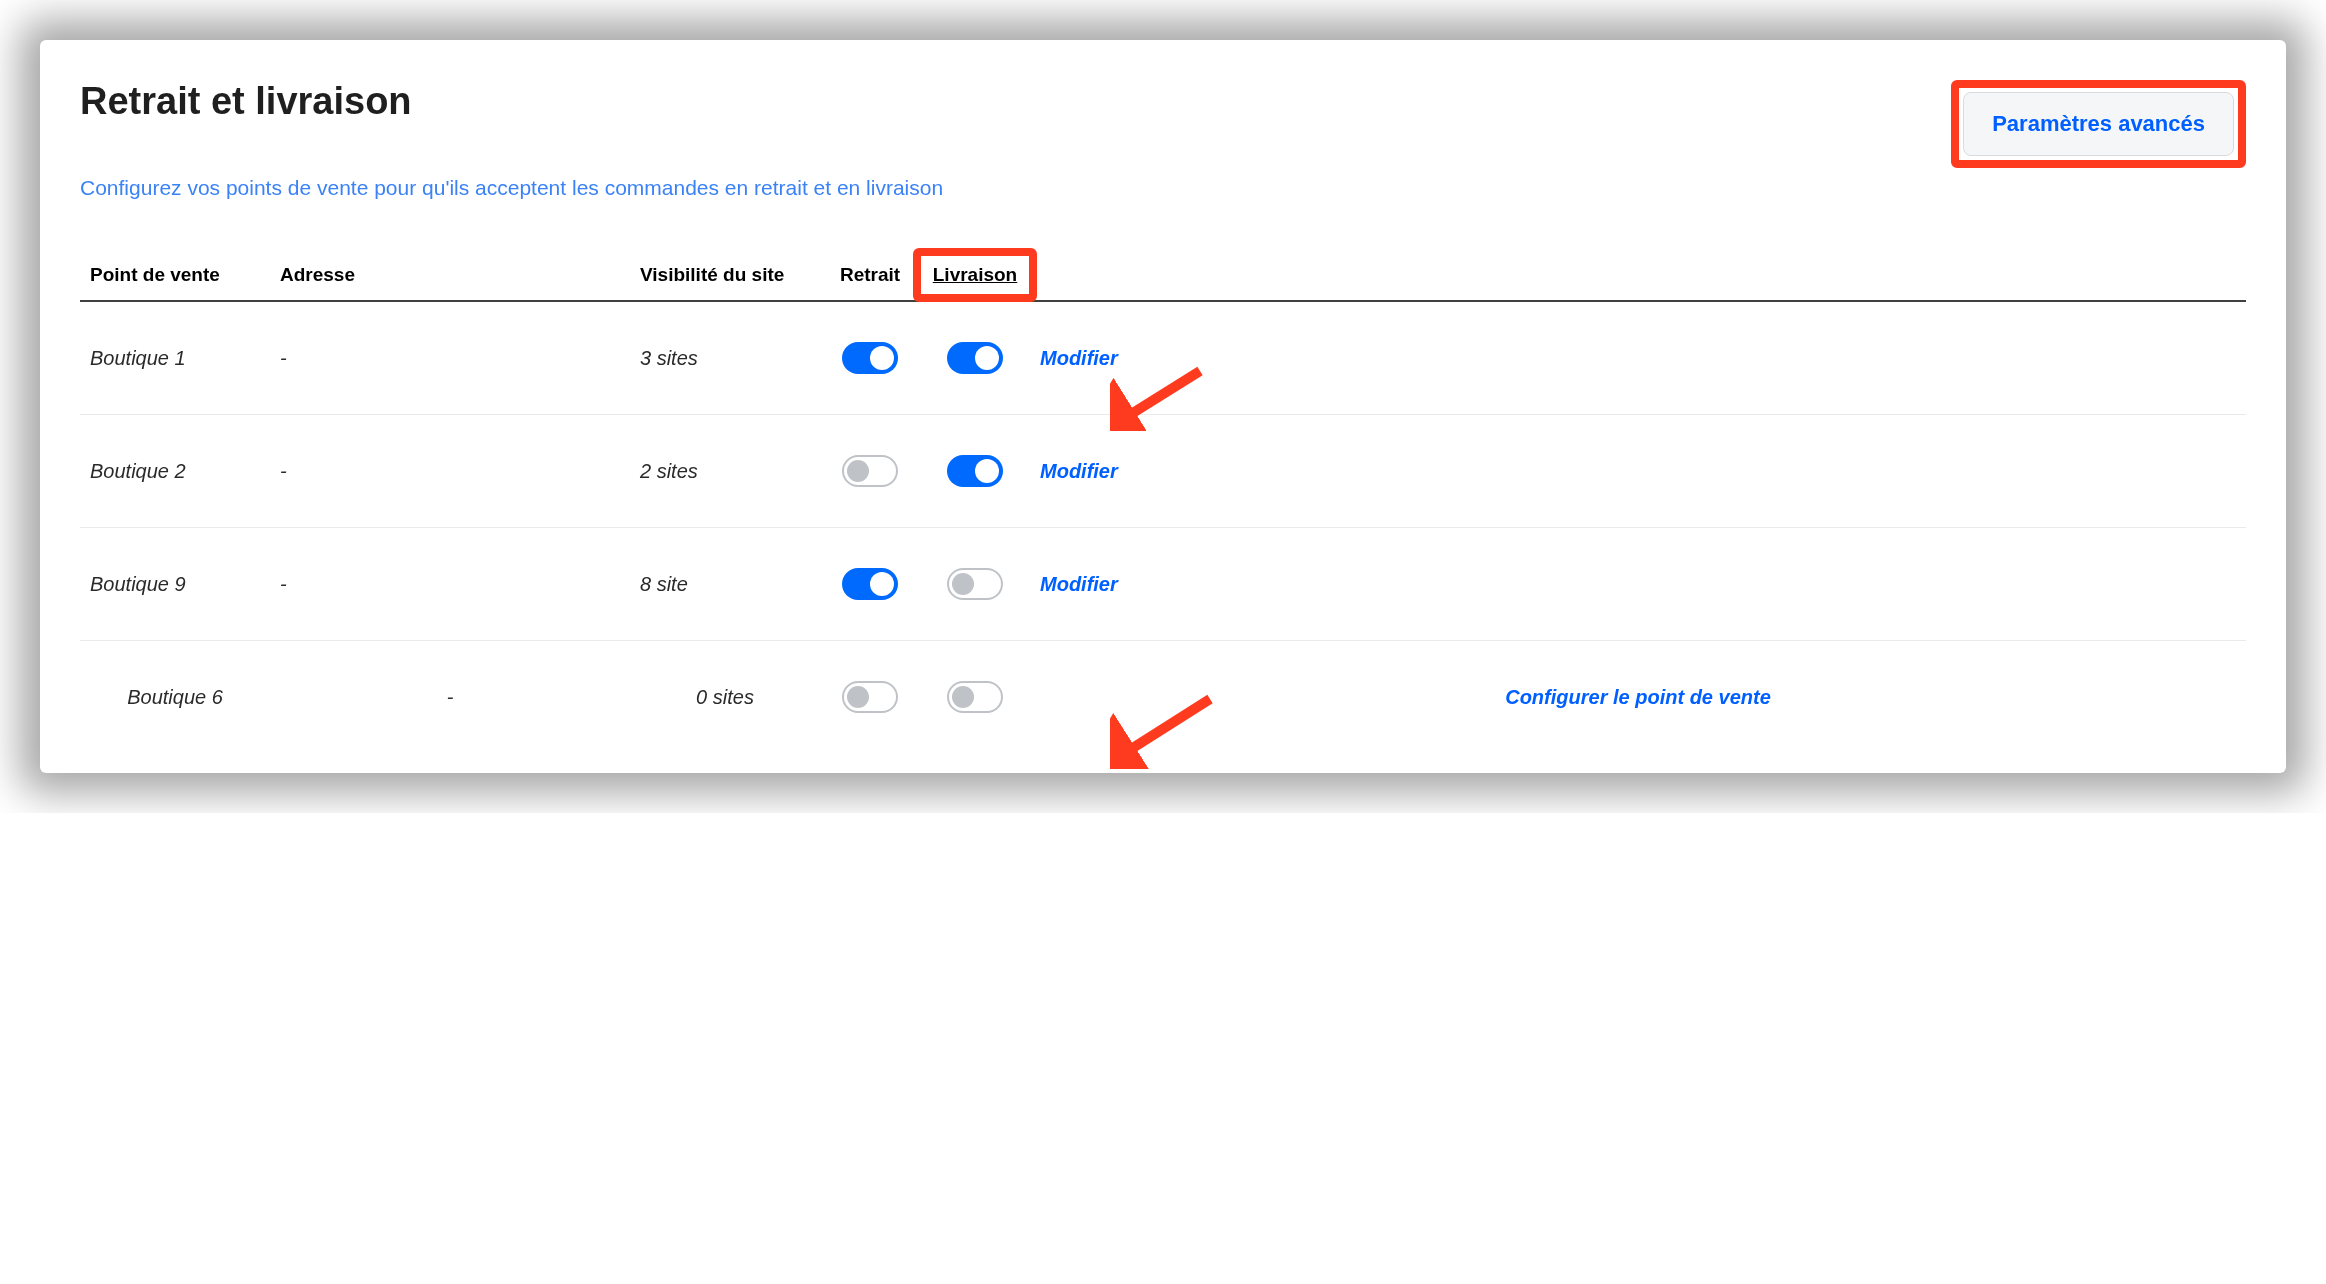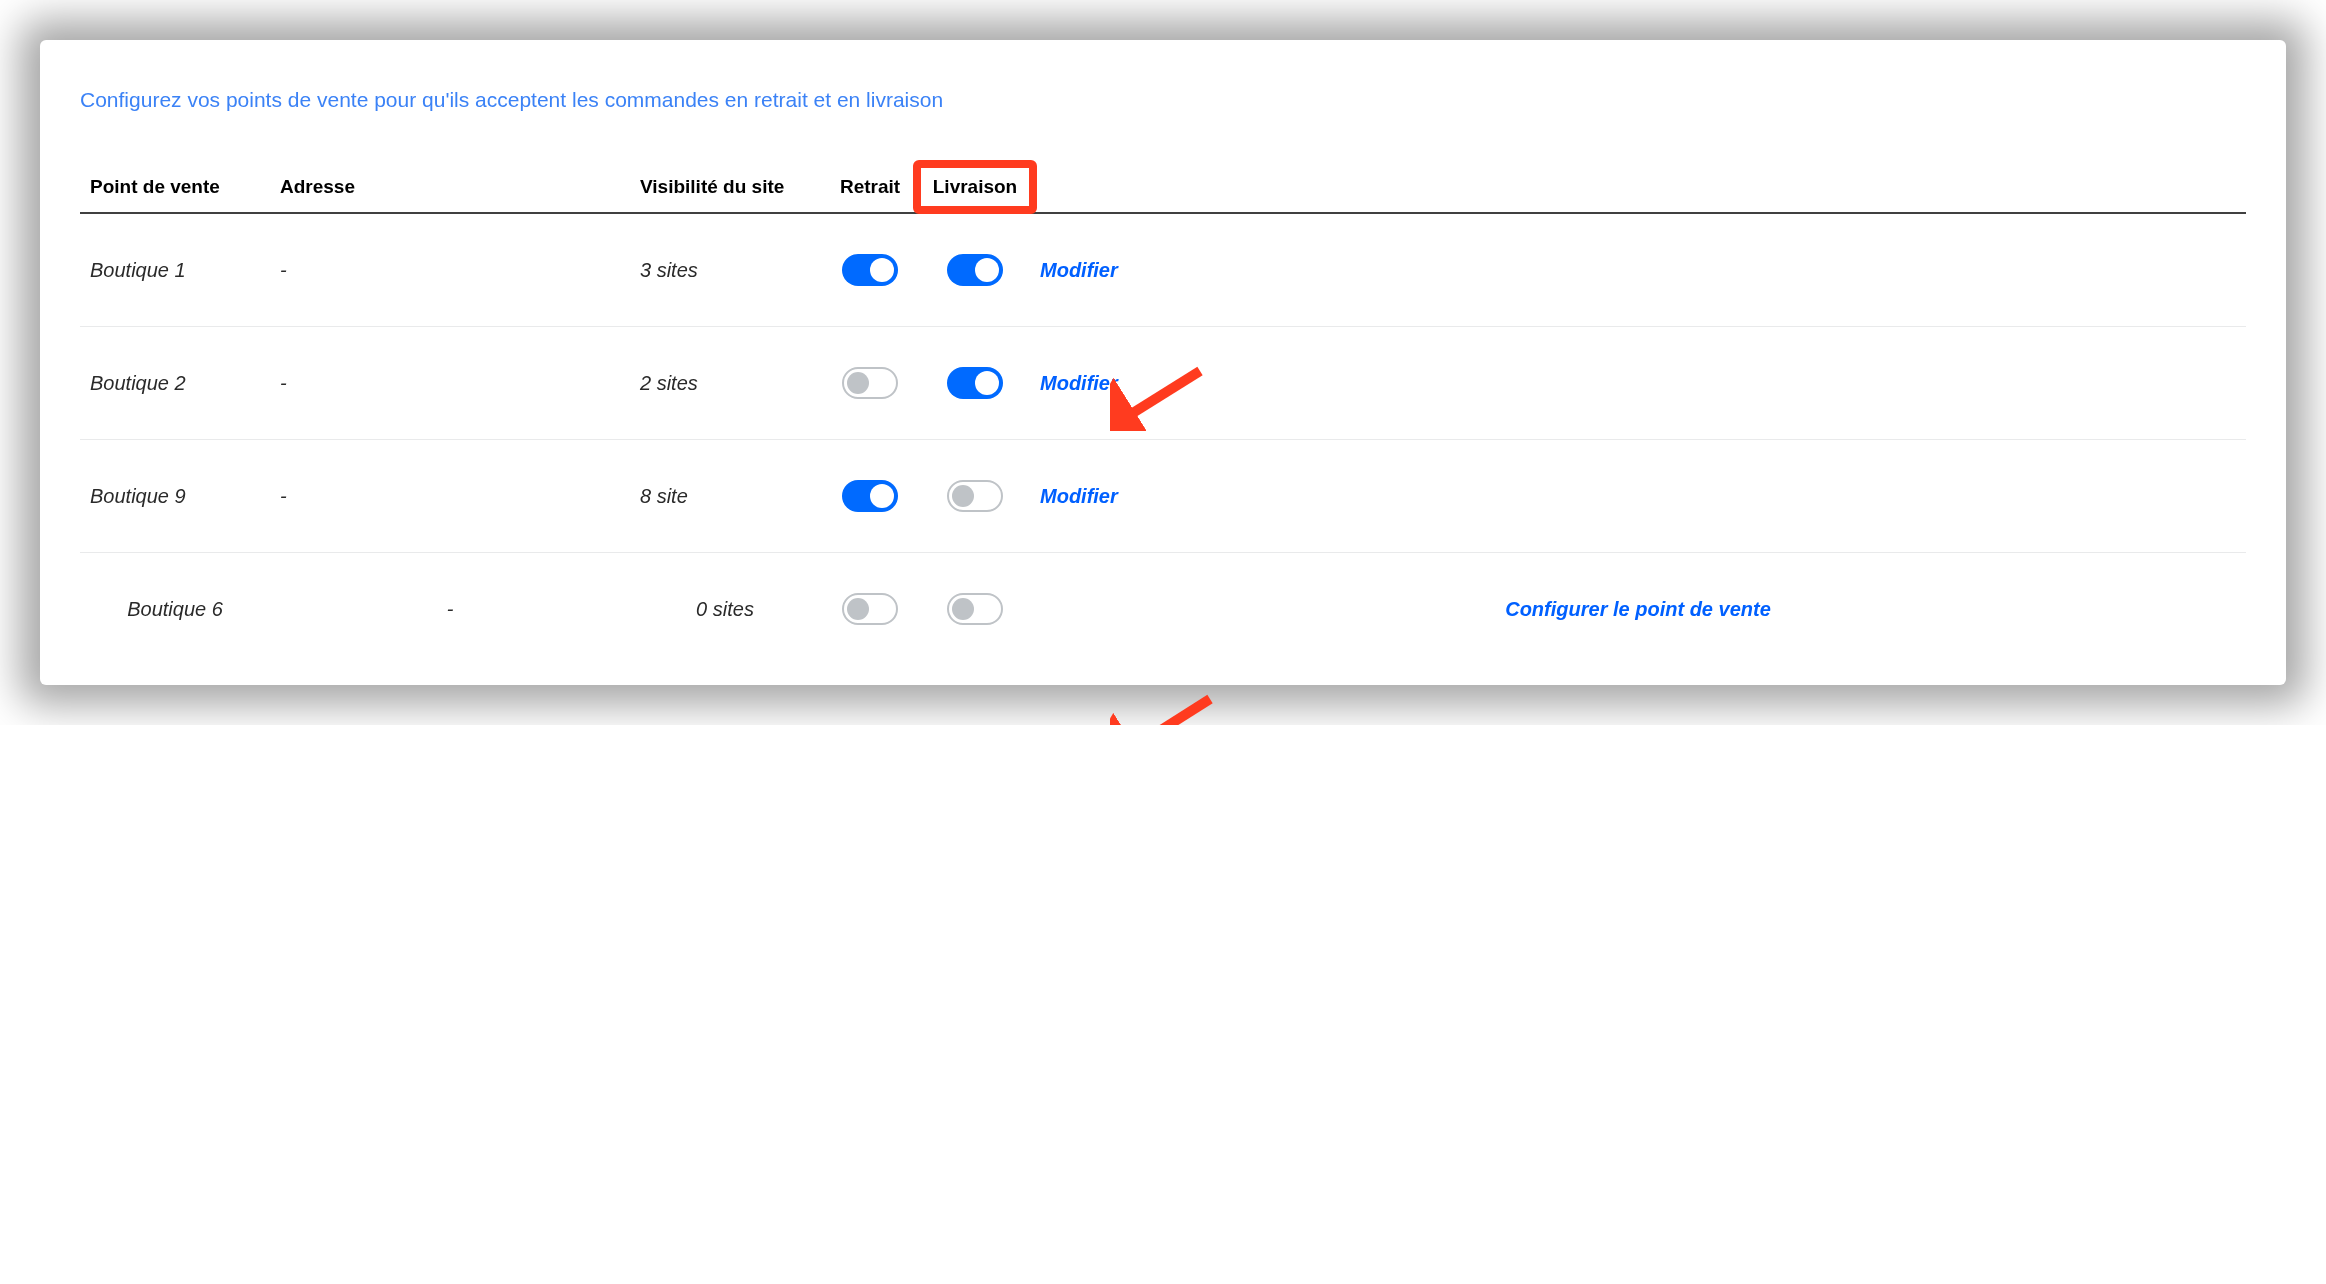--- a/index.html
+++ b/index.html
@@ -82,20 +82,21 @@
   .col-liv   { width: 110px; text-align:center; }
   .col-act   { width: auto; }
   th.col-ret, th.col-liv { text-align:center; }
 
   .hl-box {
     display: inline-block;
     border: 8px solid #ff3b1f;
     border-radius: 6px;
     padding: 8px 12px;
     margin: -16px -20px;
+    text-decoration: underline;
   }
 
   .toggle {
     display: inline-block;
     width: 56px;
     height: 32px;
     border-radius: 16px;
     position: relative;
     cursor: pointer;
     vertical-align: middle;
@@ -126,20 +127,28 @@
     position: absolute;
     pointer-events: none;
   }
   .arrow svg { display:block; }
 </style>
 </head>
 <body>
 
 <div class="card">
 
+  <div class="header-row">
+    <div>
+      <h1 class="title">Retrait et livraison</h1>
+    </div>
+    <div class="adv-btn-wrap">
+      <span class="adv-btn">Paramètres avancés</span>
+    </div>
+  </div>
   <p class="subtitle">Configurez vos points de vente pour qu'ils acceptent les commandes en retrait et en livraison</p>
 
   <table class="grid">
     <colgroup>
       <col class="col-pos">
         <col class="col-addr">
         <col class="col-vis">
       <col class="col-ret">
         <col class="col-liv">
         <col class="col-act">

